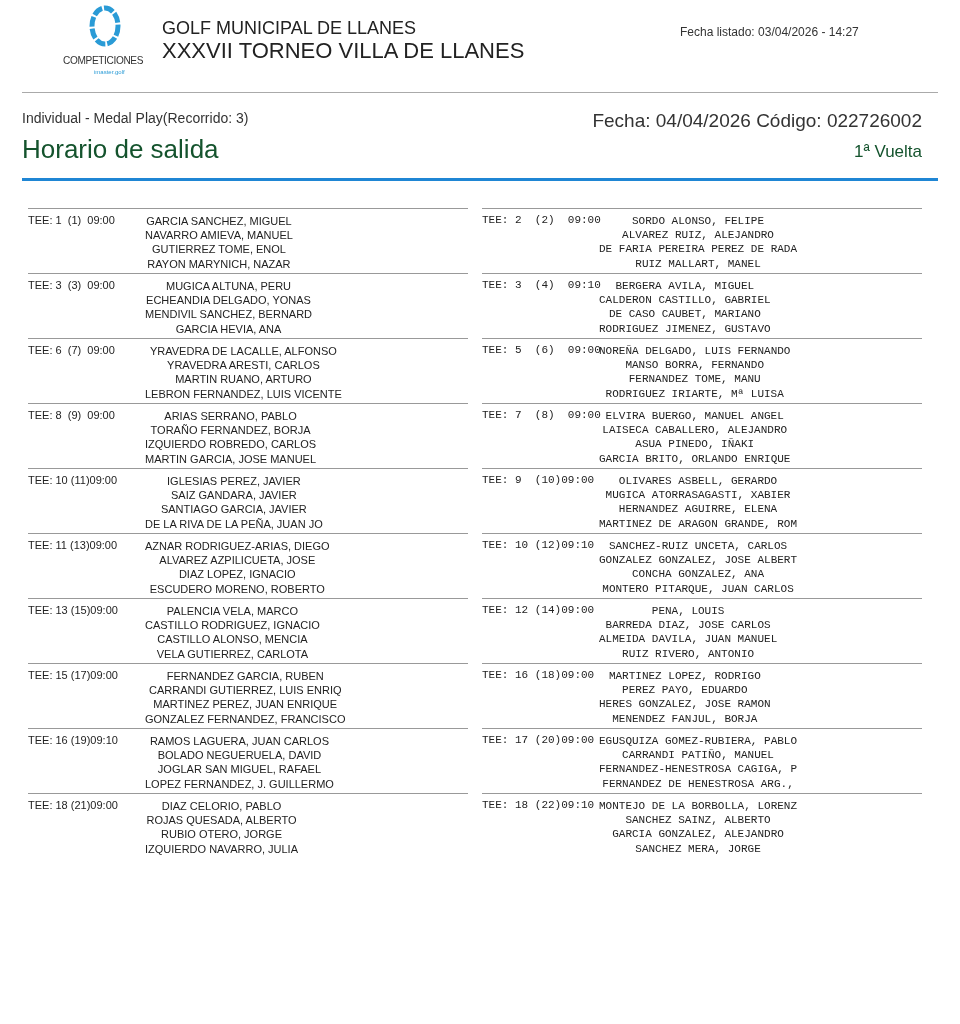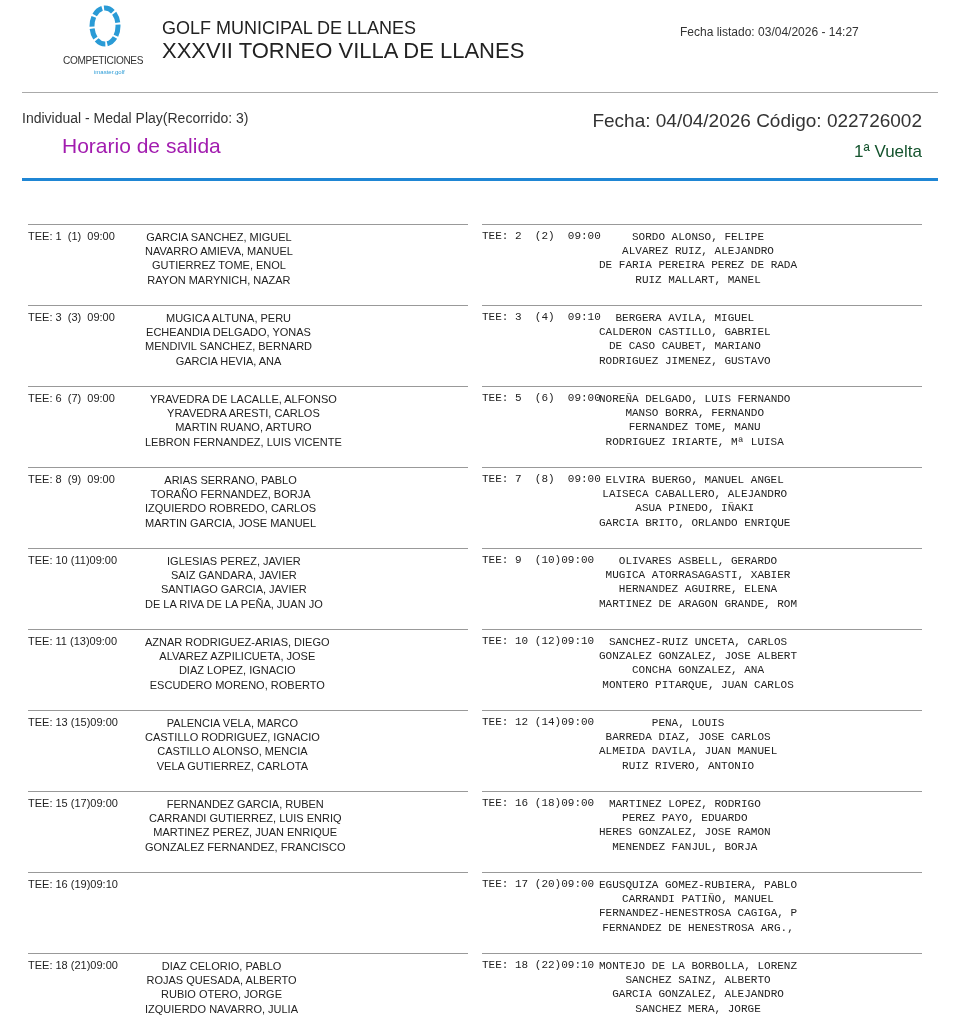--- a/index.html
+++ b/index.html
@@ -10,28 +10,28 @@
     .logo { position: absolute; left: 60px; top: 2px; width: 90px; height: 70px; }
     .logo svg { position: absolute; left: 27px; top: 0px; }
     .logo .logo-text { position: absolute; left: 3px; top: 52px; font-size: 11px; letter-spacing: -0.4px; color: #333; transform: scaleX(0.92); transform-origin: left; }
     .logo .logo-sub { position: absolute; left: 34px; top: 67px; font-size: 6px; color: #2a9bd6; }
     .hdr-title1 { position: absolute; left: 162px; top: 18px; font-size: 18px; color: #222; }
     .hdr-title2 { position: absolute; left: 162px; top: 38px; font-size: 22px; color: #222; }
     .listing-date { position: absolute; left: 680px; top: 25px; font-size: 12px; color: #333; }
     .hr-grey { position: absolute; left: 22px; width: 916px; height: 1px; background: #aaaaaa; }
     .mode { position: absolute; left: 22px; top: 110px; font-size: 14px; color: #333; }
     .fecha { position: absolute; right: 38px; top: 110px; font-size: 19px; color: #333; }
-    .page-title { position: absolute; left: 22px; top: 134px; font-size: 21px; color: #a21caf; margin-left: 40px; }
+    .page-title { position: absolute; left: 22px; top: 134px; font-size: 26px; color: #14532d; }
     .vuelta { position: absolute; right: 38px; top: 142px; font-size: 17px; color: #14532d; }
     .hr-blue { position: absolute; left: 22px; top: 178px; width: 916px; height: 3px; background: #1f86d4; }
 
     .col { position: absolute; top: 208px; width: 440px; }
     .col-left { left: 28px; }
     .col-right { left: 482px; font-family: Liberation Mono, monospace; }
-    .group { border-top: 1px solid #999; padding-top: 9px; height: 65px; box-sizing: border-box; position: relative; margin-top: 16px; }
+    .group { border-top: 1px solid #999; padding-top: 9px; height: 65px; box-sizing: border-box; position: relative; }
     .group .tee { position: absolute; left: 0; top: 5px; font-size: 11px; white-space: pre; color: #222; }
     .group .players { position: absolute; left: 117px; top: 5px; font-size: 11px; line-height: 14.2px; color: #222; text-align: center; }
     .group .player { display: block; white-space: nowrap; }
     .col-left .group:last-child, .col-right .group:last-child { border-bottom: none; }
   </style>
 </head>
 <body>
 
 <div class="logo">
   <svg width="36" height="48" viewBox="0 0 36 48">
@@ -121,20 +121,26 @@
       <span class="tee">TEE: 15 (17)09:00</span>
       <div class="players">
         <span class="player">FERNANDEZ GARCIA, RUBEN</span>
         <span class="player">CARRANDI GUTIERREZ, LUIS ENRIQ</span>
         <span class="player">MARTINEZ PEREZ, JUAN ENRIQUE</span>
         <span class="player">GONZALEZ FERNANDEZ, FRANCISCO</span>
       </div>
     </div>
     <div class="group">
       <span class="tee">TEE: 16 (19)09:10</span>
+      <div class="players">
+        <span class="player">RAMOS LAGUERA, JUAN CARLOS</span>
+        <span class="player">BOLADO NEGUERUELA, DAVID</span>
+        <span class="player">JOGLAR SAN MIGUEL, RAFAEL</span>
+        <span class="player">LOPEZ FERNANDEZ, J. GUILLERMO</span>
+      </div>
     </div>
     <div class="group">
       <span class="tee">TEE: 18 (21)09:00</span>
       <div class="players">
         <span class="player">DIAZ CELORIO, PABLO</span>
         <span class="player">ROJAS QUESADA, ALBERTO</span>
         <span class="player">RUBIO OTERO, JORGE</span>
         <span class="player">IZQUIERDO NAVARRO, JULIA</span>
       </div>
     </div>

